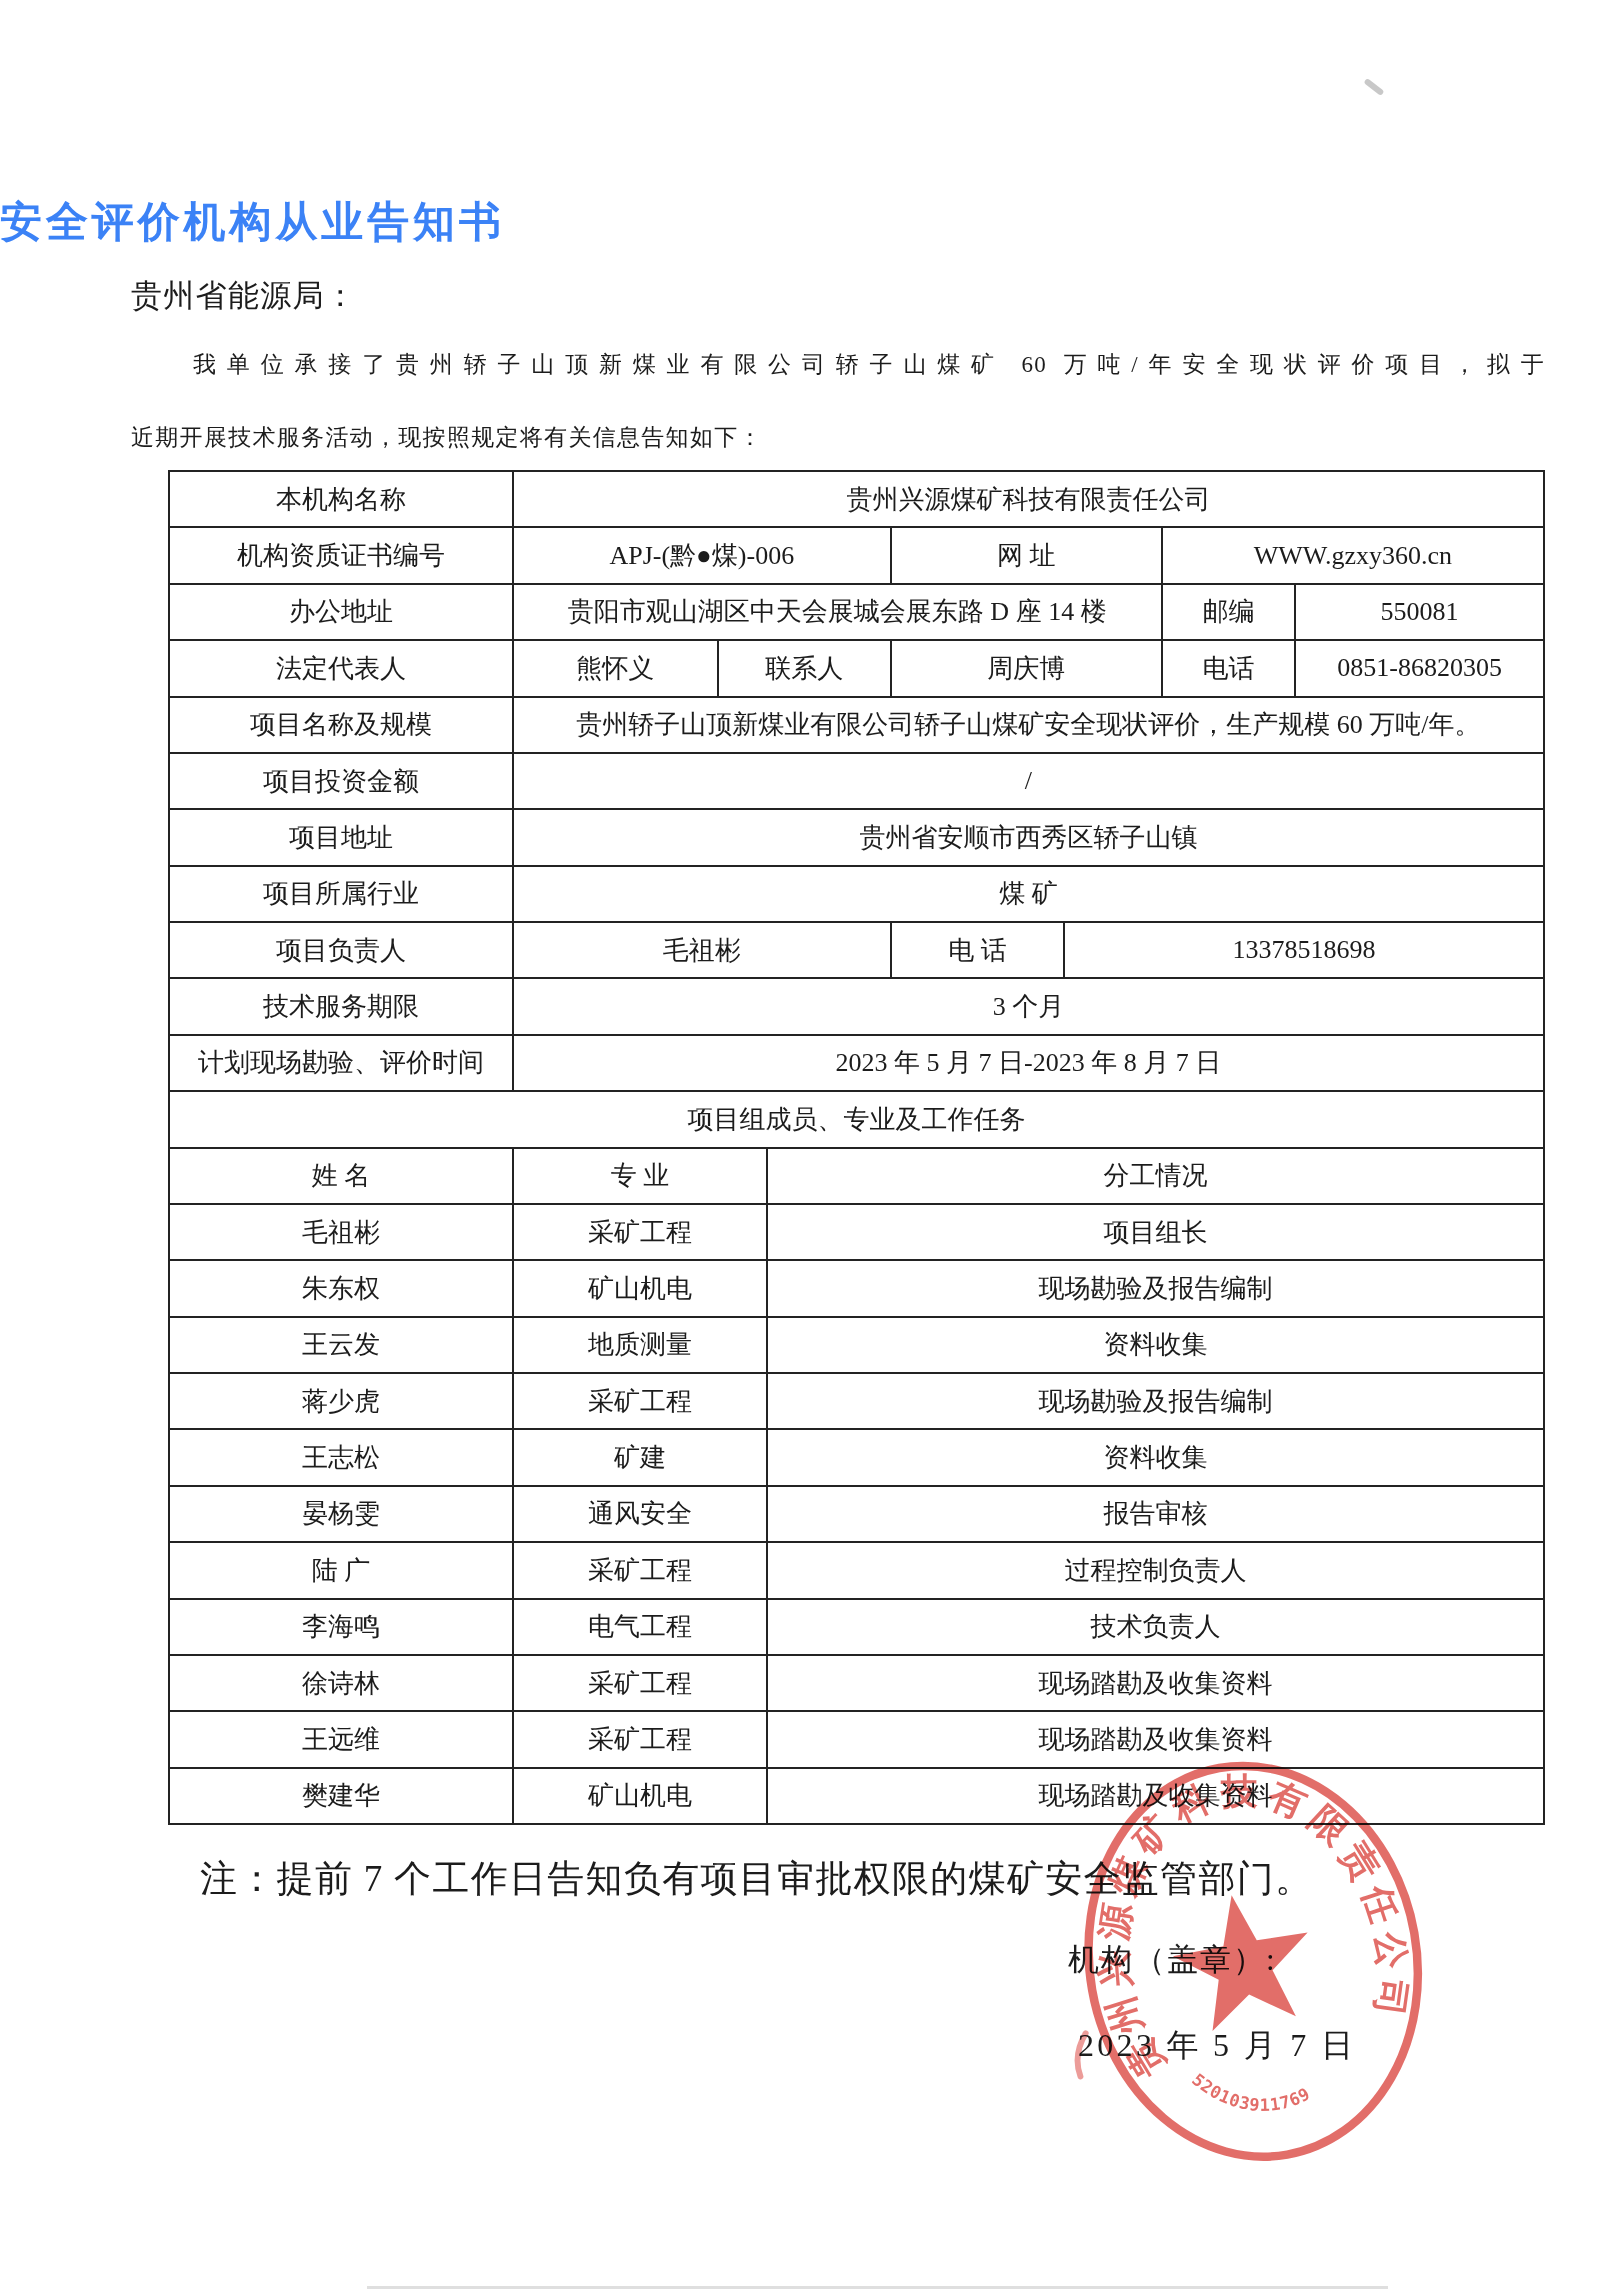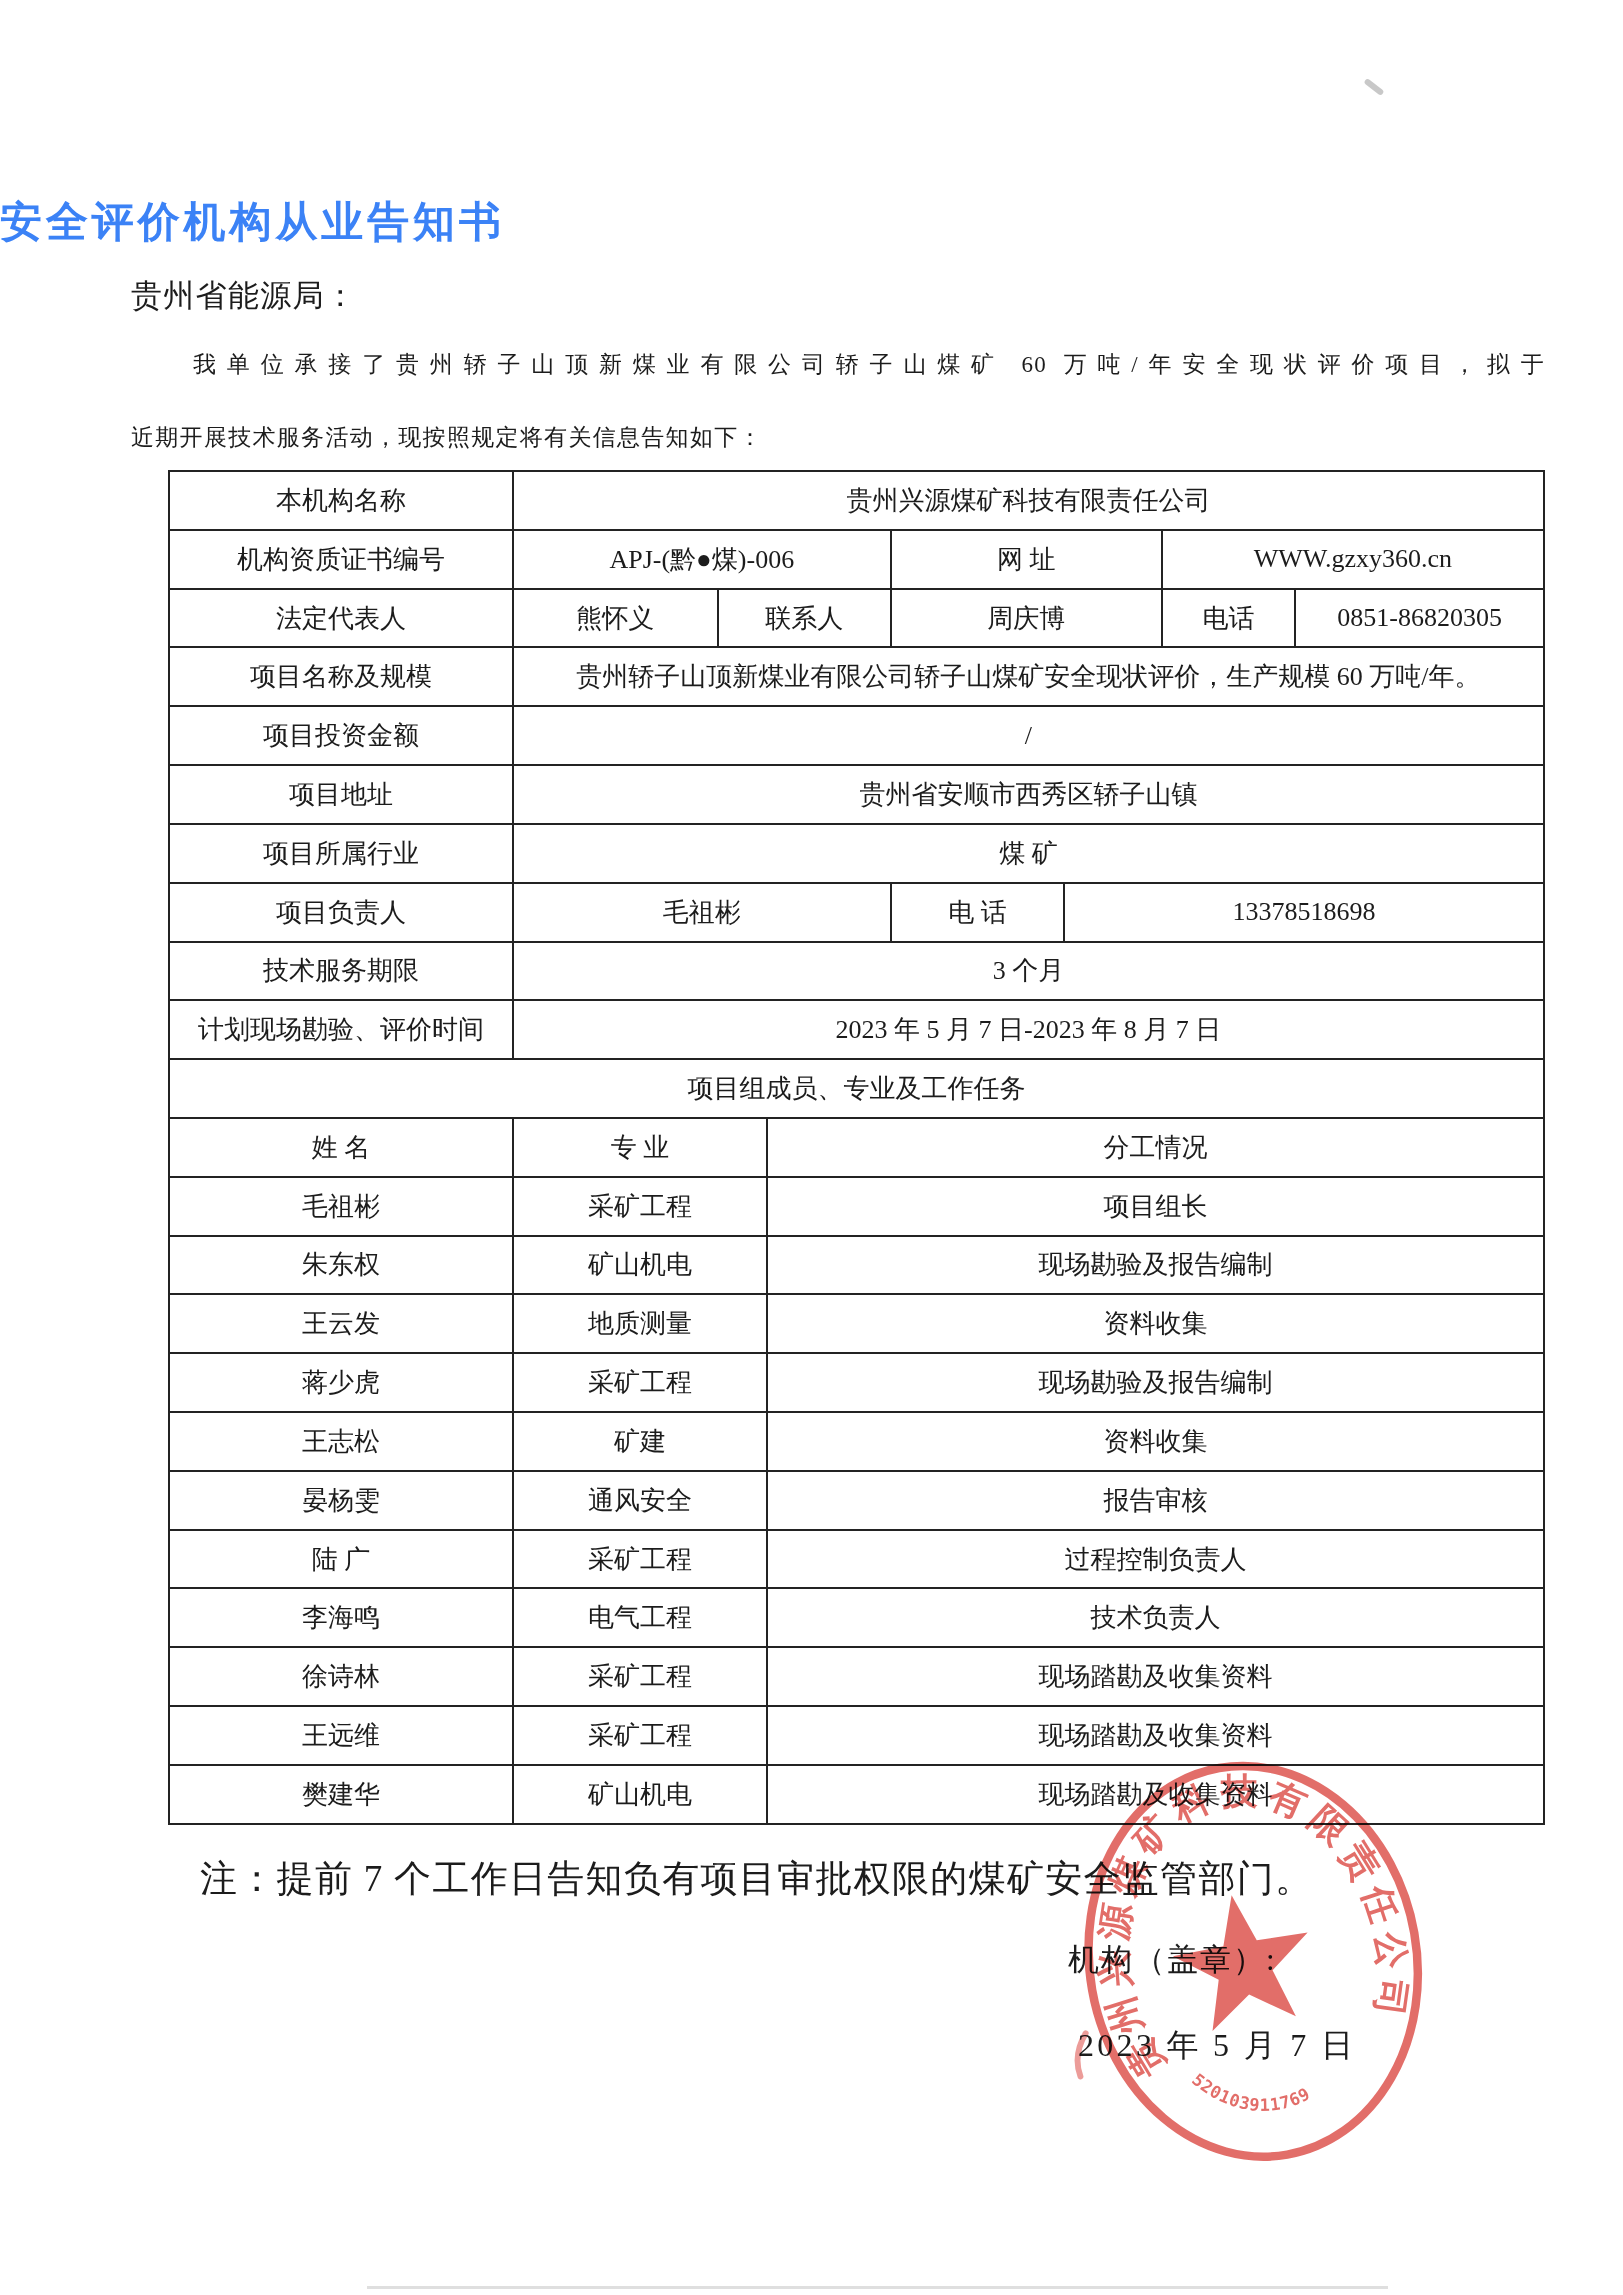--- a/index.html
+++ b/index.html
@@ -107,20 +107,26 @@
     <td class="lab-left">本机构名称</td>
     <td colspan="7">贵州兴源煤矿科技有限责任公司</td>
   </tr>
   <tr>
     <td class="lab-left">机构资质证书编号</td>
     <td colspan="3" class="val-left">APJ-(黔●煤)-006</td>
     <td colspan="2">网  址</td>
     <td colspan="2">WWW.gzxy360.cn</td>
   </tr>
   <tr>
+    <td>办公地址</td>
+    <td colspan="5">贵阳市观山湖区中天会展城会展东路 D 座 14 楼</td>
+    <td>邮编</td>
+    <td>550081</td>
+  </tr>
+  <tr>
     <td>法定代表人</td>
     <td>熊怀义</td>
     <td colspan="2">联系人</td>
     <td colspan="2">周庆博</td>
     <td>电话</td>
     <td>0851-86820305</td>
   </tr>
   <tr>
     <td>项目名称及规模</td>
     <td colspan="7">贵州轿子山顶新煤业有限公司轿子山煤矿安全现状评价，生产规模 60 万吨/年。</td>

